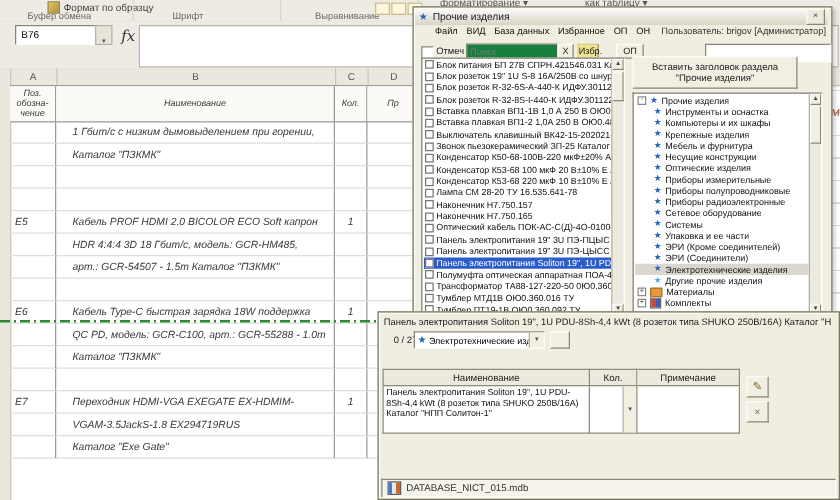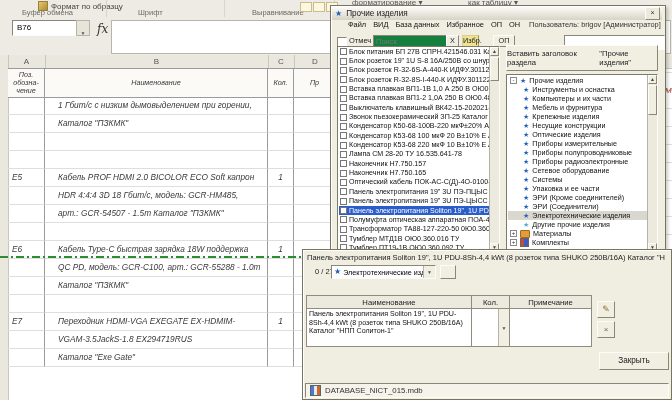--- a/index.html
+++ b/index.html
@@ -62,21 +62,21 @@
   .lbox{position:absolute;left:6px;top:40px;width:163px;height:207px;background:#fff;border:1px solid;border-color:#7d7a6c #fdfcf9 #fdfcf9 #7d7a6c;box-sizing:border-box;overflow:hidden}
   #plist{position:absolute;left:1px;top:0;right:10px;bottom:0;overflow:hidden}
   .litem{height:9.35px;display:flex;align-items:center;gap:2px;padding-left:1px;font-size:7.1px;color:#111;white-space:nowrap;overflow:hidden}
   .litem.sel{background:var(--selection);color:#fff}
   .cbx{width:5px;height:5px;background:#fff;border:1px solid #777;flex:none}
   .ltxt{white-space:nowrap;overflow:hidden}
   .sbar{position:absolute;right:0;top:0;bottom:0;width:9px;background:#eceadf;border-left:1px solid #b5b2a6}
   .sarr{position:absolute;left:0;width:9px;height:9px;background:#f1eee2;border:1px solid;border-color:#fdfcf9 #8a8778 #8a8778 #fdfcf9;box-sizing:border-box;font-size:5px;line-height:7px;text-align:center;color:#444}
   .sarr.top{top:0}.sarr.bot{bottom:0}
   .sthumb{position:absolute;left:0;top:10px;width:9px;height:24px;background:#f1eee2;border:1px solid;border-color:#fdfcf9 #8a8778 #8a8778 #fdfcf9;box-sizing:border-box}
-  .insbtn{position:absolute;left:175px;top:39px;width:152px;height:26px;background:#f1eee2;border:1px solid;border-color:#fdfcf9 #8a8778 #8a8778 #fdfcf9;box-sizing:border-box;display:flex;align-items:center;justify-content:center;font-size:7.7px;color:#222;line-height:9px}
+  .insbtn{position:absolute;left:175px;top:39px;width:132px;height:26px;background:#f1eee2;border:1px solid;border-color:#fdfcf9 #8a8778 #8a8778 #fdfcf9;box-sizing:border-box;display:flex;flex-direction:column;align-items:center;justify-content:center;font-size:7.7px;color:#222;line-height:9px}
   .tbox{position:absolute;left:175px;top:68px;width:152px;height:179px;background:#fff;border:1px solid;border-color:#7d7a6c #fdfcf9 #fdfcf9 #7d7a6c;box-sizing:border-box;overflow:hidden}
   #tree{position:absolute;left:1px;top:1px;right:10px;bottom:1px;overflow:hidden}
   .trow{height:9px;display:flex;align-items:center;gap:3px;padding-left:2px;font-size:7.2px;color:#111;white-space:nowrap;overflow:hidden}
   .trow.child{padding-left:15px}
   .trow.tsel{background:var(--tree_selected)}
   .tstar{color:var(--star);font-size:7px;line-height:7px;flex:none}
   .tstar.alt{color:#58a8dc}
   .expbox{width:7px;height:7px;background:#fff;border:1px solid #8a8a8a;box-sizing:border-box;font-size:6px;line-height:4px;text-align:center;color:#333;flex:none}
   .folder{width:8px;height:6px;background:#e59a3d;border:1px solid #a06a1d;border-radius:1px;flex:none}
   .gridic{width:7px;height:7px;border:1px solid #666;background:linear-gradient(90deg,#c94b35 0 50%,#3a5fc0 50% 100%);flex:none}
@@ -389,29 +389,29 @@
             <div class="expbox">-</div>
             <div class="tstar">★</div>
             <div class="ttxt">Прочие изделия</div>
           </div>
           <div class="trow child">
             <div class="tstar">★</div>
             <div class="ttxt">Инструменты и оснастка</div>
           </div>
           <div class="trow child">
             <div class="tstar">★</div>
-            <div class="ttxt">Компьютеры и их части</div>
+            <div class="ttxt">Компьютеры и их шкафы</div>
+          </div>
+          <div class="trow child">
+            <div class="tstar">★</div>
+            <div class="ttxt">Крепежные изделия</div>
           </div>
           <div class="trow child">
             <div class="tstar">★</div>
             <div class="ttxt">Мебель и фурнитура</div>
-          </div>
-          <div class="trow child">
-            <div class="tstar">★</div>
-            <div class="ttxt">Крепежные изделия</div>
           </div>
           <div class="trow child">
             <div class="tstar">★</div>
             <div class="ttxt">Несущие конструкции</div>
           </div>
           <div class="trow child">
             <div class="tstar">★</div>
             <div class="ttxt">Оптические изделия</div>
           </div>
           <div class="trow child">
@@ -498,20 +498,19 @@
           <span class="dbtn">
               <span class="arr">▼</span>
             </span>
         </div>
         <div class="btd w3"></div>
       </div>
     </div>
 
     <span class="rbtn e1">✎</span>
     <span class="rbtn e2">×</span>
-    <div class="closeb">Закрыть</div>
 
     <div class="statusbar">
       <span class="dbicon"></span>
       <span class="dbtext">DATABASE_NICT_015.mdb</span>
     </div>
   </div>
 </div>
 
 </body></html>

